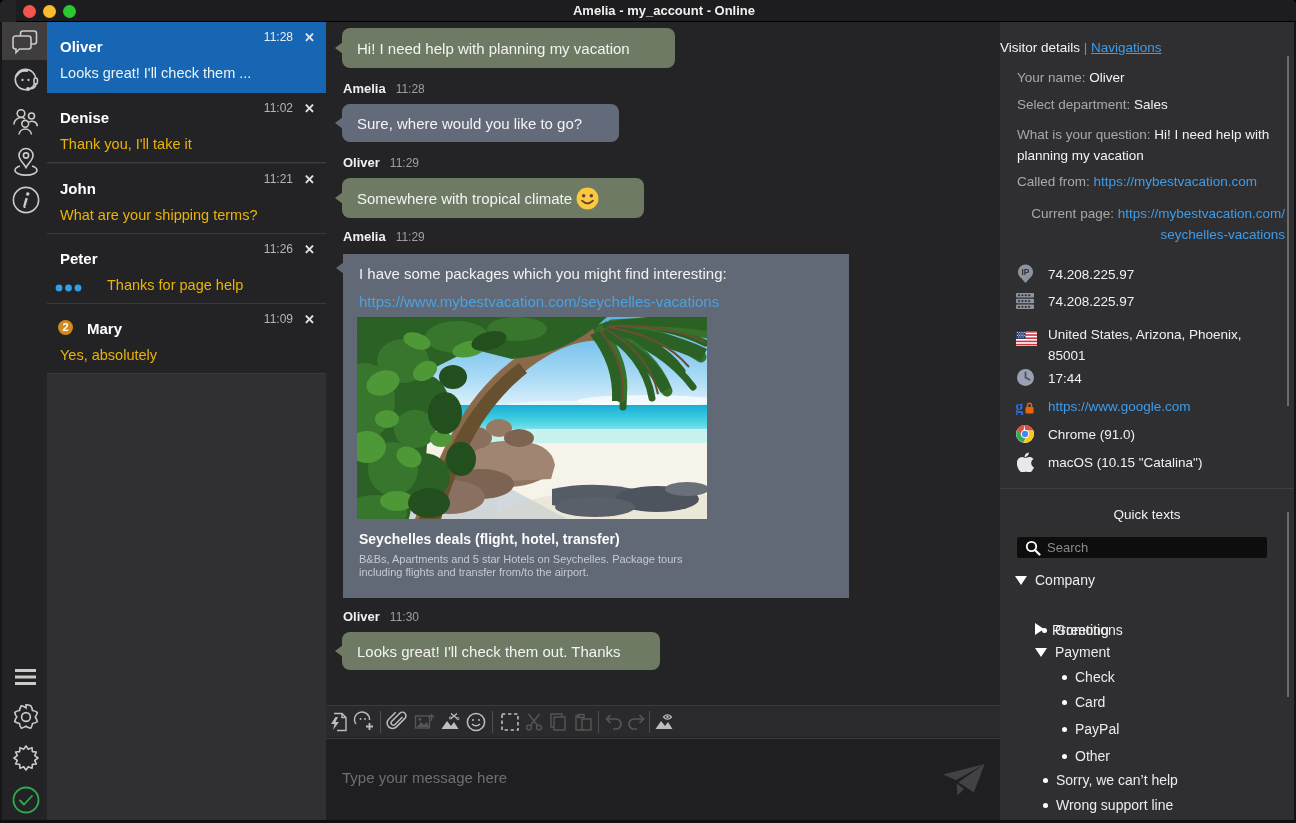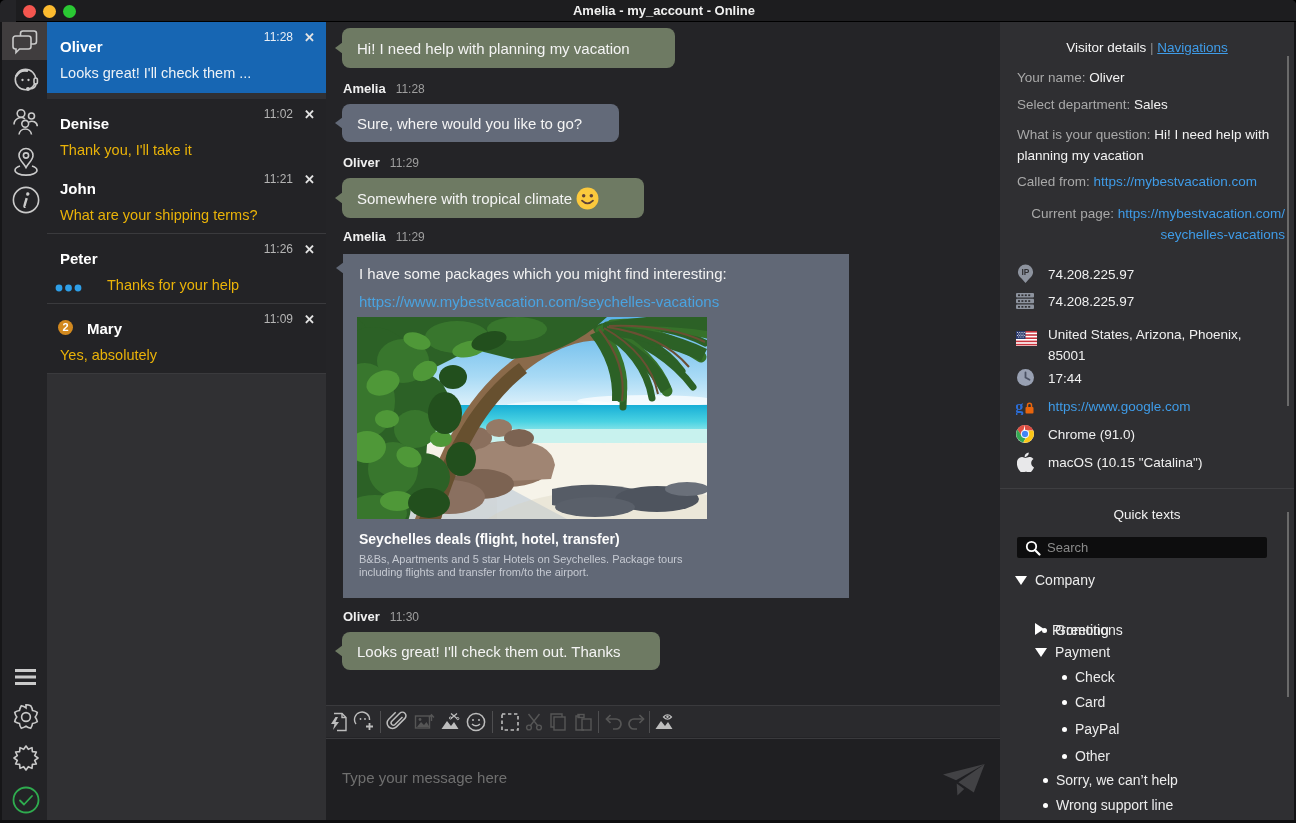--- a/index.html
+++ b/index.html
@@ -144,35 +144,35 @@
     </div>
   </div>
 
   <div id="chatlist">
     <div class="citem" style="top:0; height:71px; background:#1766b3; border-bottom:none;">
       <div class="nm">Oliver</div>
       <div class="msg" style="color:#eef2f6;">Looks great! I'll check them ...</div>
       <div class="tm" style="color:#e8eef5;">11:28</div>
       <div class="x">✕</div>
     </div>
-    <div class="citem" style="top:71px;margin-top:6px;">
+    <div class="citem" style="top:71px;">
       <div class="nm">Denise</div>
       <div class="msg">Thank you, I'll take it</div>
       <div class="tm">11:02</div>
       <div class="x">✕</div>
     </div>
     <div class="citem" style="top:142px;">
       <div class="nm">John</div>
       <div class="msg">What are your shipping terms?</div>
       <div class="tm">11:21</div>
       <div class="x">✕</div>
     </div>
     <div class="citem" style="top:212px;">
       <div class="nm">Peter</div>
-      <div class="msg" style="left:60px;">Thanks for your help</div>
+      <div class="msg" style="left:60px;">Thanks for page help</div>
       <div class="tm">11:26</div>
       <div class="x">✕</div>
       <svg style="position:absolute;left:8px;top:50px;" width="32" height="8">
           <circle cx="4" cy="4" r="3.4" fill="#2e9fe8"></circle>
           <circle cx="13.5" cy="4" r="3.4" fill="#2e9fe8"></circle>
           <circle cx="23" cy="4" r="3.4" fill="#2e9fe8"></circle>
         </svg>
     </div>
     <div class="citem" style="top:282px;">
       <div class="nm" style="left:40px;">Mary</div>
@@ -397,21 +397,21 @@
     <div id="ph">Type your message here</div>
     <svg style="position:absolute; left:615px; top:24px;" width="44" height="34" viewBox="0 0 44 34">
       <path d="M43.7 0.9 L2 11.5 L15 17.3 Z" fill="#424245"></path>
       <path d="M43.7 0.9 L17.4 19.2 L32.8 29.5 Z" fill="#424245"></path>
       <path d="M15.7 20.6 L16.4 32.6 L23.2 25.9 Z" fill="#424245"></path>
     </svg>
   </div>
   <div id="bottomstrip"></div>
 
   <div id="rpanel">
-    <div style="position:absolute; left:0; top:18px; width:294px; text-align:center;">
+    <div style="position:absolute; left:0; top:18px; width:294px; ">
       <span style="color:#f5f5f5;">Visitor details</span>
       <span style="color:#8a8a8a;"> | </span>
       <span class="blue" style="text-decoration:underline;">Navigations</span>
     </div>
     <div class="rrow" style="top:48px;">Your name: <b>Oliver</b></div>
     <div class="rrow" style="top:75px;">Select department: <b>Sales</b></div>
     <div class="rrow" style="top:102px; width:262px; line-height:21px;">What is your question: <b>Hi! I need help with planning my vacation</b></div>
     <div class="rrow" style="top:152px;">Called from: <a>https://mybestvacation.com</a></div>
     <div class="rrow" style="top:181px; width:268px; line-height:21px;text-align:right;">Current page: <a>https://mybestvacation.com/ seychelles-vacations</a></div>
 

